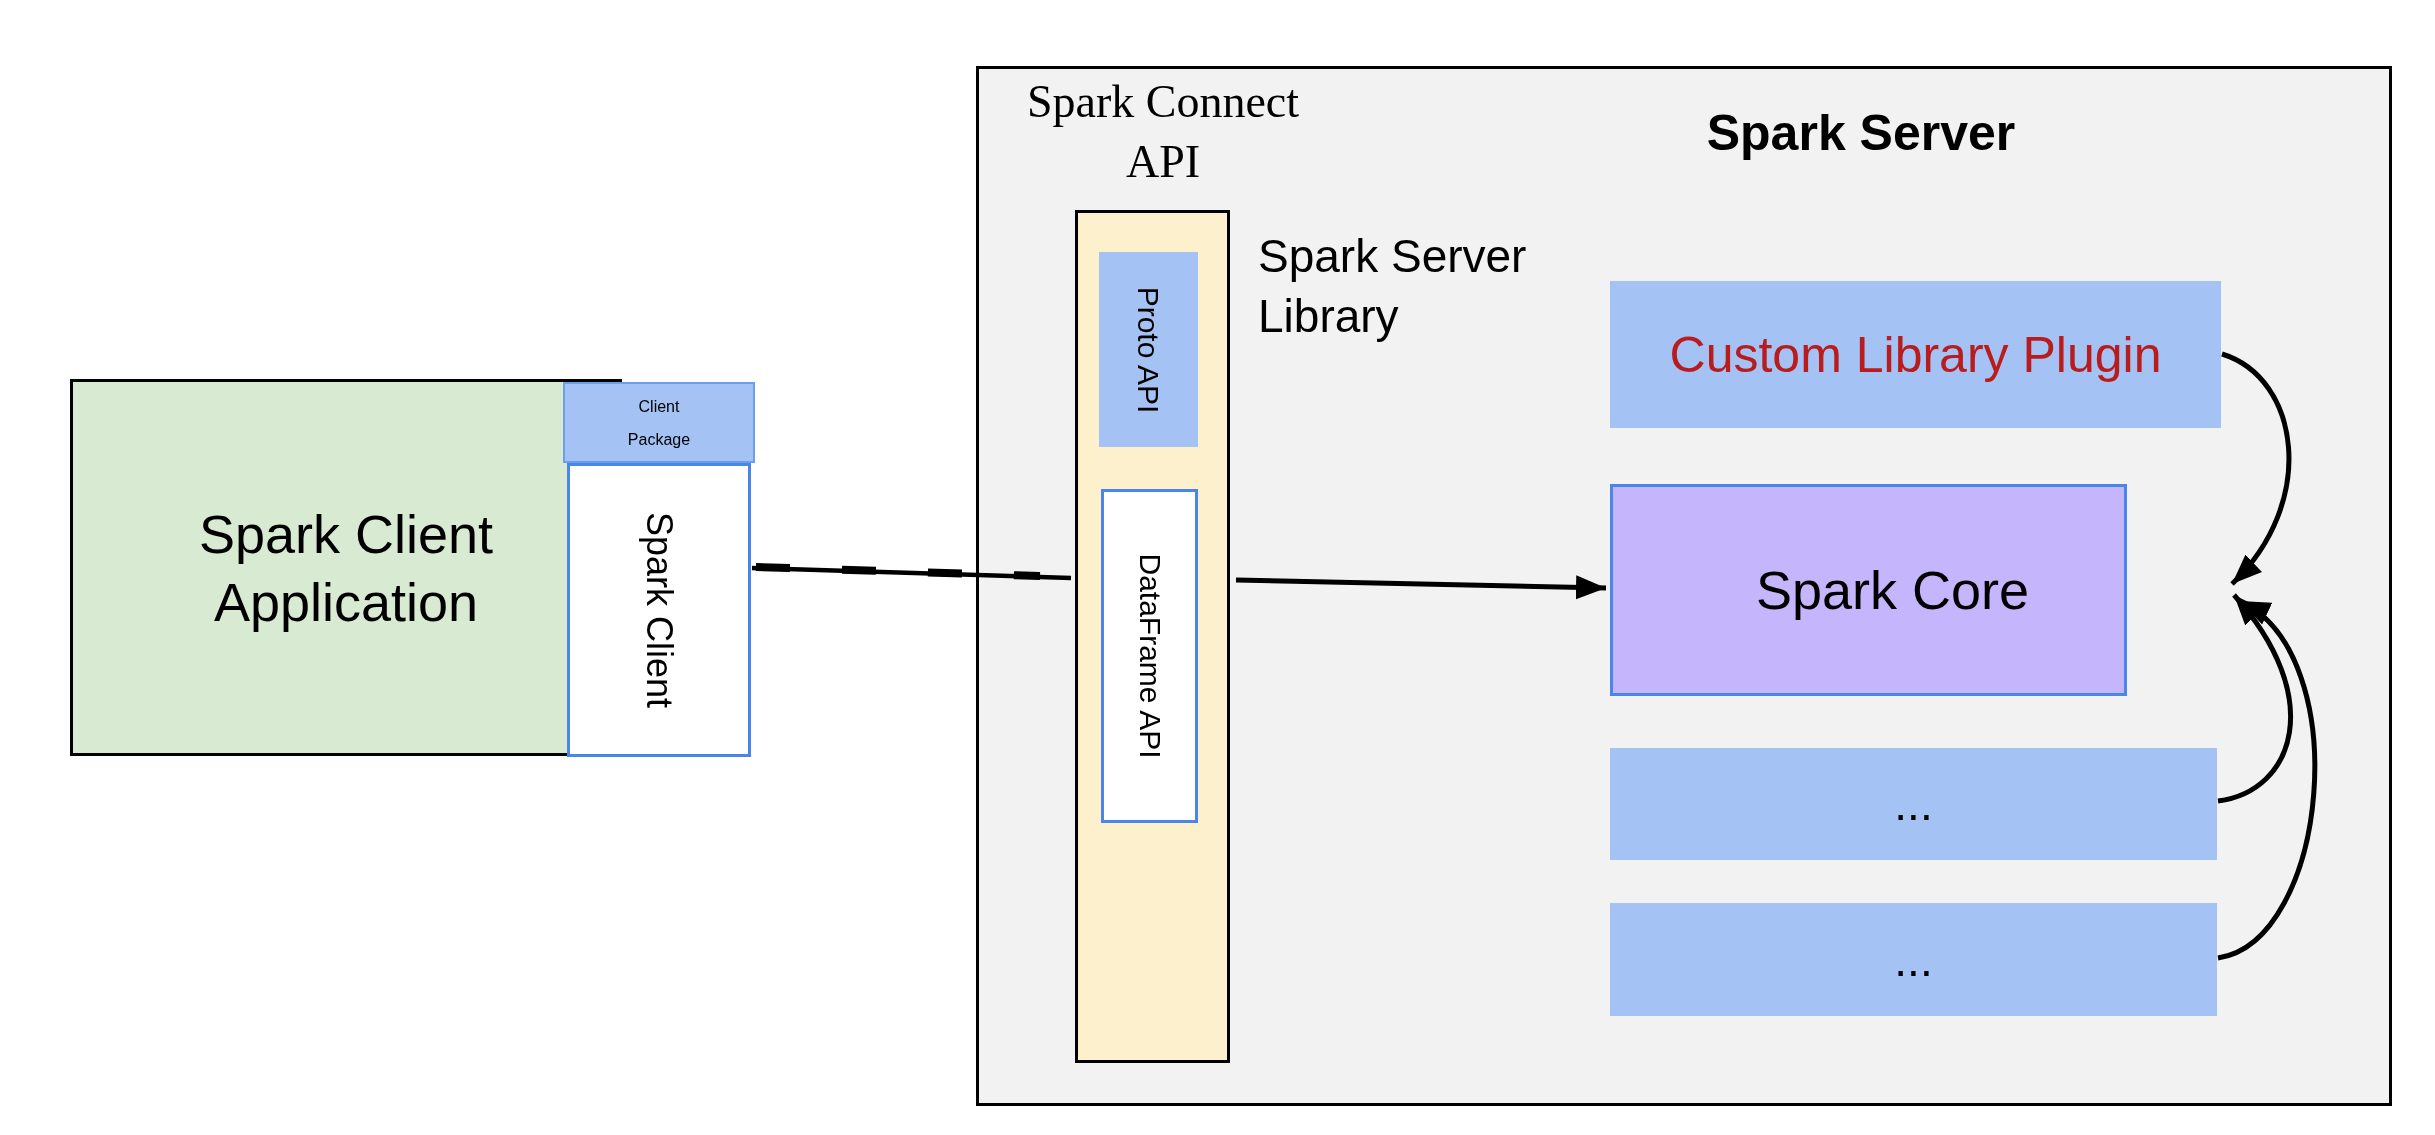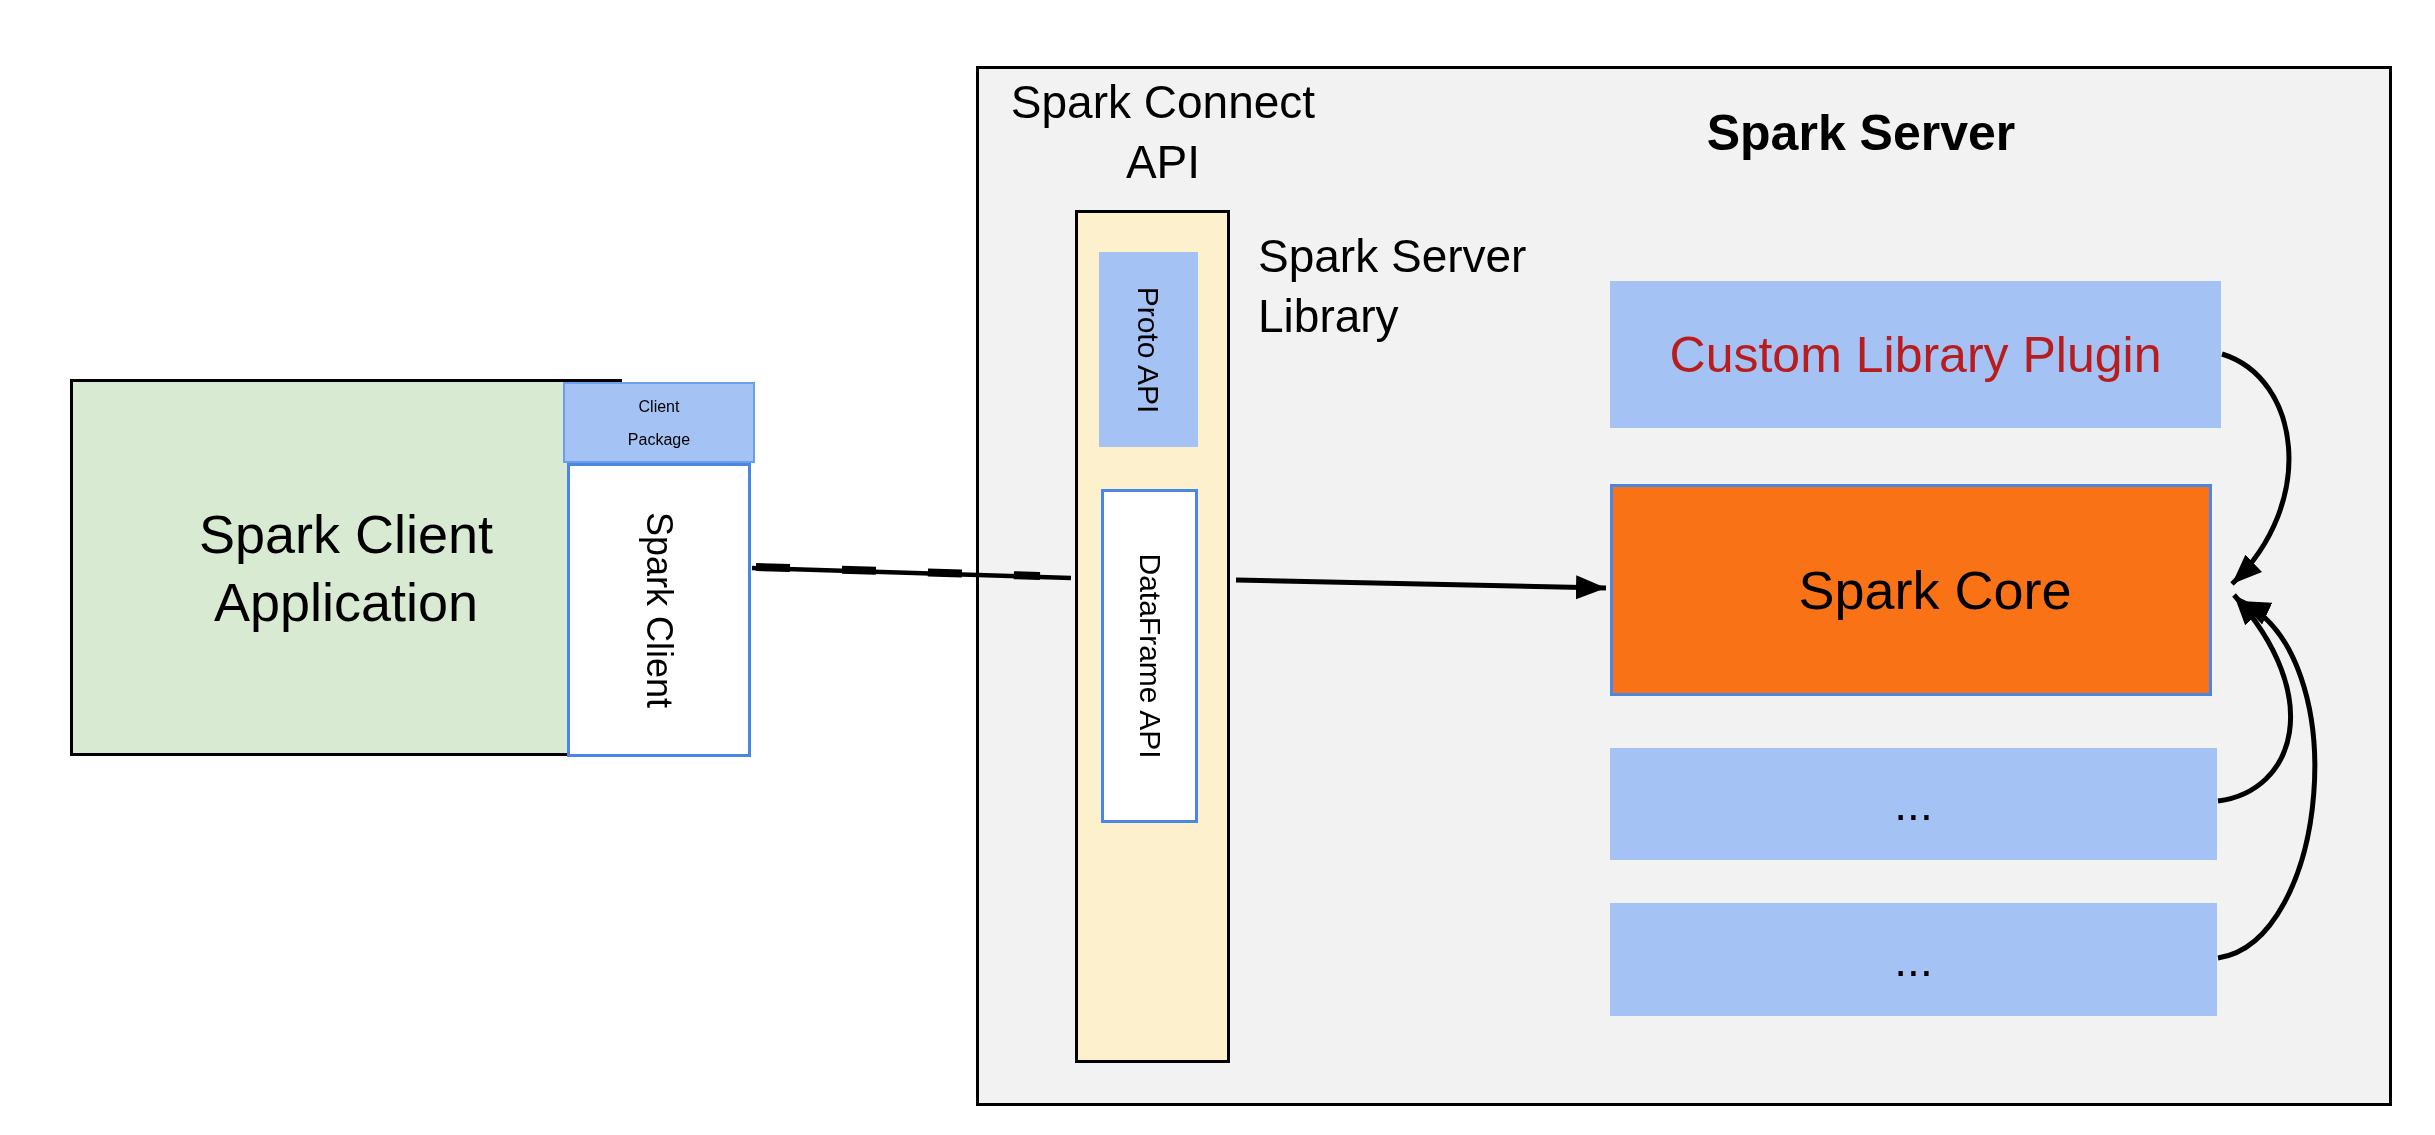--- a/index.html
+++ b/index.html
@@ -68,20 +68,21 @@
     border: 3px solid #000000;
     z-index: 0;
   }
   #connect-api-label {
     left: 1003px; top: 72px; width: 320px;
     font-size: 46px;
     line-height: 60px;
     text-align: center;
     color: #000000;
     z-index: 3;
+    font-family: Liberation Serif, serif;
   }
   #server-title {
     left: 1658px; top: 103px; width: 406px;
     font-size: 50px;
     line-height: 60px;
     font-weight: bold;
     text-align: center;
     color: #000000;
     z-index: 3;
   }
@@ -116,22 +117,22 @@
   }
 
   
   #custom-plugin {
     left: 1610px; top: 281px; width: 611px; height: 147px;
     background: #a4c2f4;
     z-index: 2;
   }
   #custom-plugin .label { font-size: 50px; color: #b91c1c; }
   #spark-core {
-    left: 1610px; top: 484px; width: 602px; height: 212px;
-    background: #f97316;
+    left: 1610px; top: 484px; width: 517px; height: 212px;
+    background: #c4b5fd;
     border: 3px solid #4a86e8;
     z-index: 2;
     padding-left: 48px;
   }
   #spark-core .label { font-size: 54px; color: #000000; }
   .plugin-slot {
     background: #a4c2f4;
     z-index: 2;
   }
   .plugin-slot .label { font-size: 46px; color: #000000; }

